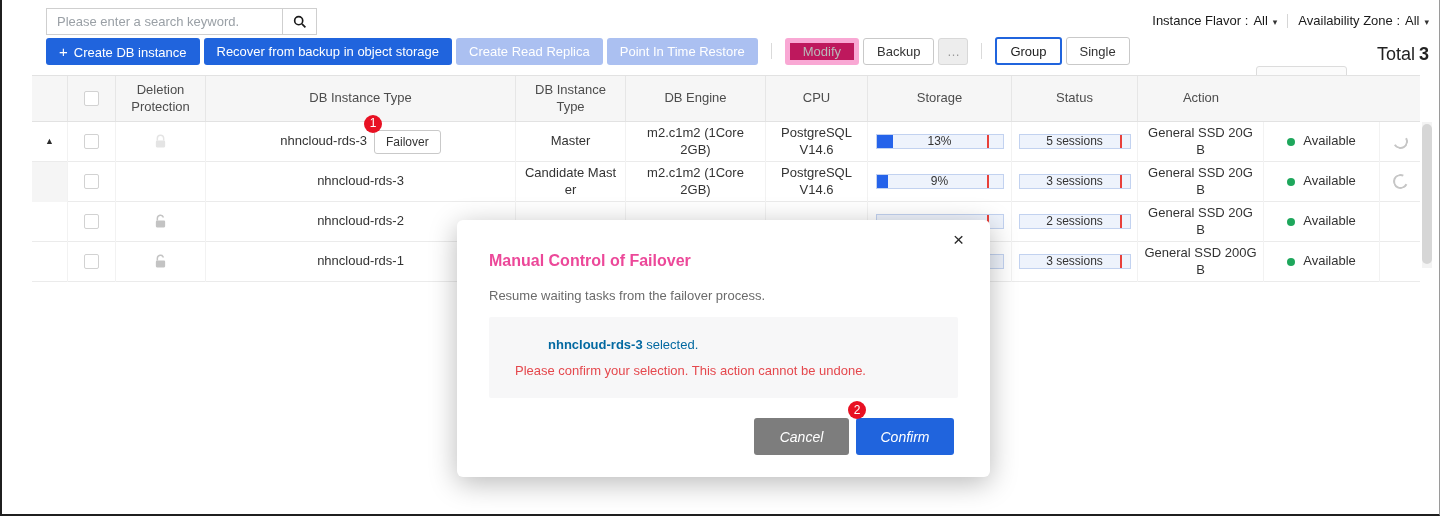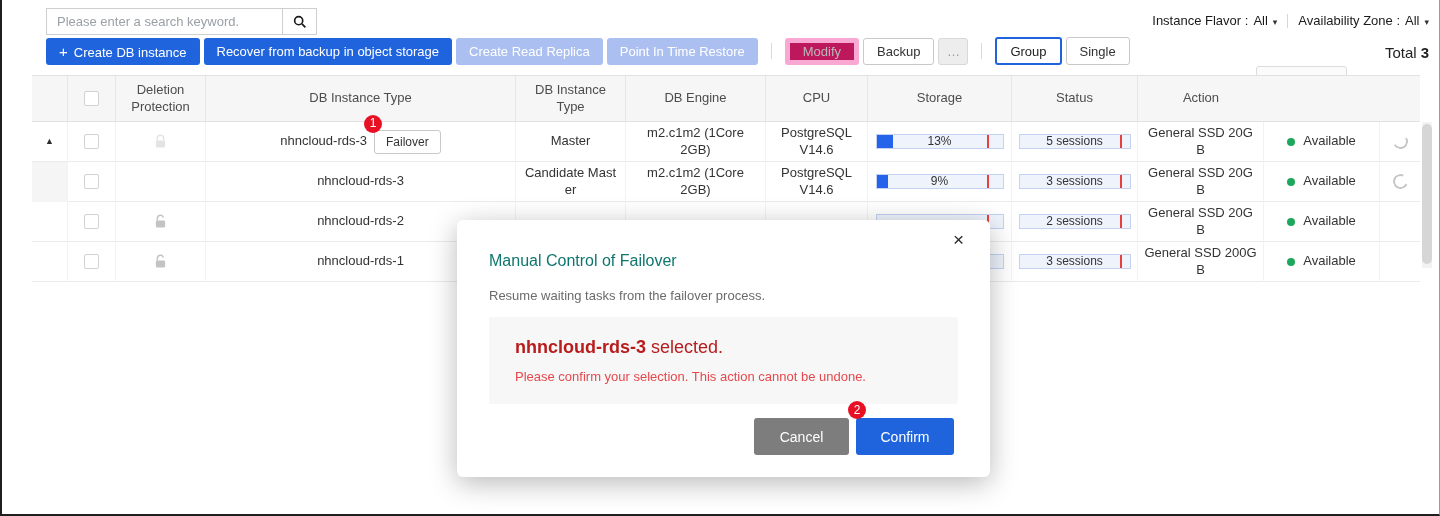--- a/index.html
+++ b/index.html
@@ -25,21 +25,21 @@
   .btn-primary-dis { background:#abc0f1; color:#fff; cursor:default; }
   .btn-light { background:#fff; border:1px solid #c9c9c9; color:#333; }
   .btn-light-dis { background:#be185d; border:5px solid #f9a8d4; color:#b9b9b9; cursor:default; }
   .btn-more { background:#ededed; border:1px solid #d8d8d8; color:#9a9a9a; width:30px; padding:0; cursor:default; }
   .btn-toggle-on { background:#fff; border:2px solid #2064dd; color:#222; height:28px; }
   .btn-toggle-off { background:#fff; border:1px solid #c9c9c9; color:#333; height:28px; }
   .tsep { width:1px; height:16px; background:#dadada; margin:0 9px; }
   .plus { font-size:15px; margin-right:6px; font-weight:400; }
   .refresh-btn { position:absolute; right:92px; top:37px; height:29px; background:#fbfbfb; border:1px solid #dcdcdc; border-radius:3px;
                  display:flex; align-items:center; gap:6px; padding:0 12px; font-size:13px; color:#222; cursor:pointer;margin-top:29px; }
-  .total { position:absolute; right:10px; top:44px; font-size:15px; color:#222; }
+  .total { position:absolute; right:10px; top:44px; font-size:18px; color:#222; }
   .total b { margin-left:4px; }
 
   
   .tbl { position:absolute; left:30px; top:75px; width:1388px; }
   .trow { display:grid; grid-template-columns:36px 48px 90px 310px 110px 140px 102px 144px 126px 126px 116px 40px; }
   .thead { background:#f6f6f6; border-top:1px solid #e2e2e2; border-bottom:1px solid #e2e2e2; min-height:47px; }
   .thead .cell { color:#4d4d4d; border-right:1px solid #e6e6e6; font-size:13px; }
   .thead .cell:last-child { border-right:none; }
   .cell { display:flex; align-items:center; justify-content:center; text-align:center; font-size:13px; color:#333;
           padding:3px 6px; line-height:1.3; }
@@ -71,27 +71,27 @@
   .arc-a { border-left-color:transparent; border-top-color:transparent; transform:rotate(15deg); }
   .arc-b { border-right-color:transparent; transform:rotate(-20deg); }
 
   .scrollbar { position:absolute; left:1420px; top:122px; width:10px; height:146px; background:#f3f3f3; }
   .scroll-thumb { width:10px; height:140px; margin-top:2px; background:#d6d6d6; border-radius:5px; }
 
   
   .modal { position:absolute; left:455px; top:220px; width:533px; height:257px; background:#fff; border-radius:6px;
            box-shadow:0 6px 28px rgba(0,0,0,.28); z-index:10; }
   .modal-close { position:absolute; top:10px; right:26px; font-size:19px; color:#2b2b2b; cursor:pointer; line-height:1; }
-  .modal-title { margin:32px 32px 14px; font-size:16px; font-weight:normal; color:#0f766e; }
+  .modal-title { margin:32px 32px 14px; font-size:16px; font-weight:bold; color:#ec4899; }
   .modal-desc { margin:18px 32px 0; font-size:13px; color:#6b6b6b; }
   .modal-box { margin:14px 32px 0; background:#f7f7f8; border-radius:2px; padding:20px 26px; }
-  .modal-sel { font-size:18px; color:#b91c1c; }
+  .modal-sel { font-size:13px; color:#0369a1;margin-left:33px; }
   .modal-warn { margin-top:11px; font-size:13px; color:#e5484d; }
   .modal-footer { position:absolute; right:36px; bottom:22px; display:flex; gap:7px; }
-  .mbtn { height:37px; border:none; border-radius:3px; font-size:14px; color:#fff; cursor:pointer; }
+  .mbtn { height:37px; border:none; border-radius:3px; font-size:14px; color:#fff; cursor:pointer;font-style:italic; }
   .mbtn-cancel { width:95px; background:#7d7d7d; }
   .mbtn-confirm { width:98px; background:#2064dd; }
   .confirm-wrap { position:relative; }
 
   .badge { position:absolute; width:18px; height:18px; border-radius:50%; background:#e81123; color:#fff;
            font-size:12px; display:flex; align-items:center; justify-content:center; z-index:6; }
   .badge-1 { left:-10px; top:-15px; }
   .badge-2 { left:-8px; top:-17px; z-index:12; }
 </style>
 </head>

